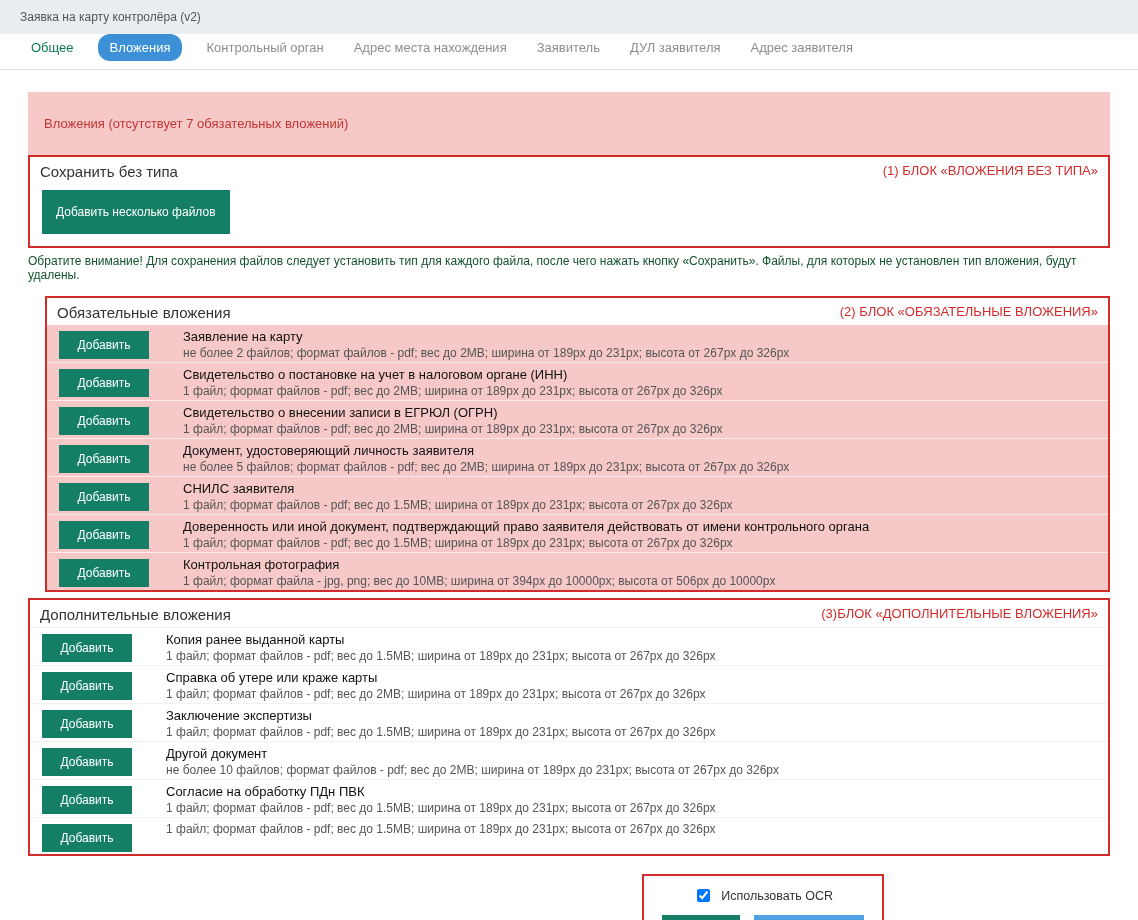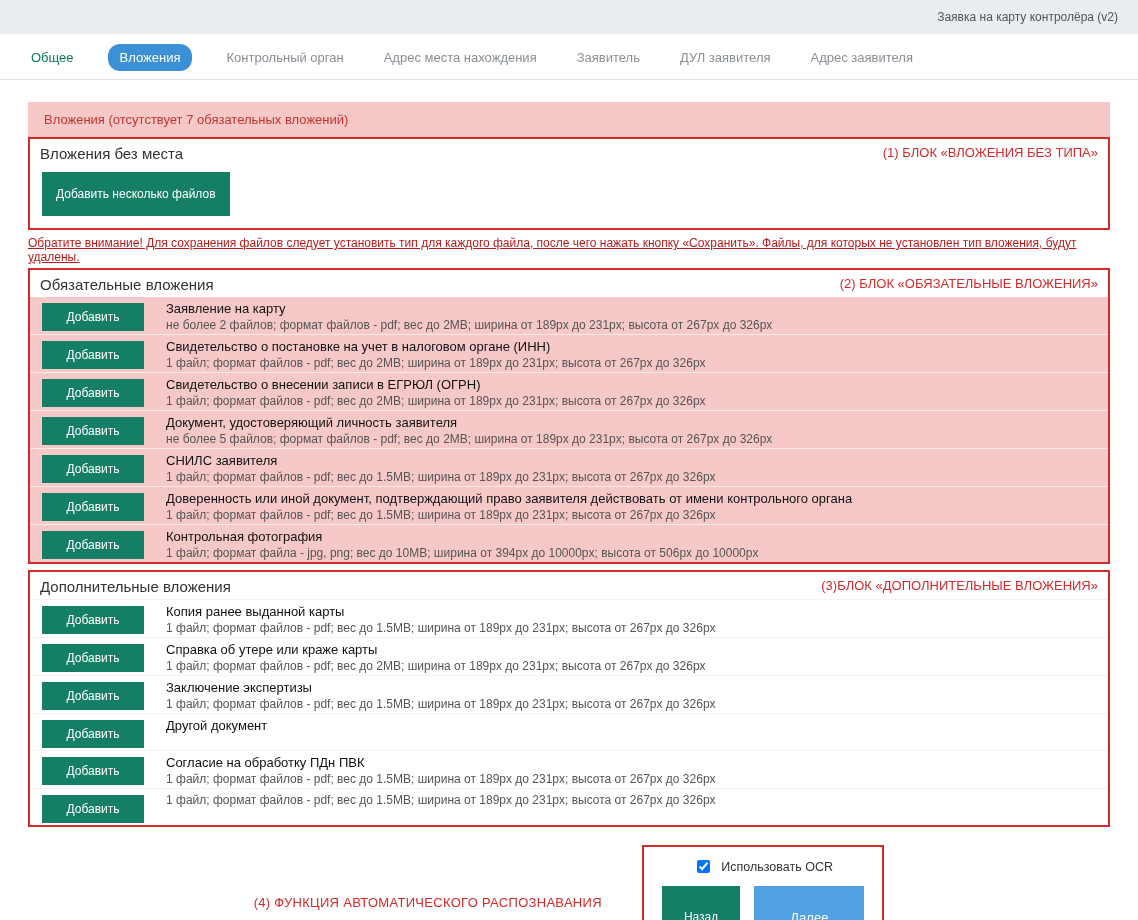--- a/index.html
+++ b/index.html
@@ -1,37 +1,37 @@
 <!DOCTYPE html>
 <html><head>
 <meta charset="utf-8">
 <style>
   html, body { margin:0; padding:0; font-family:"Segoe UI",Arial,sans-serif; font-size:13px; color:#333; background:#fff; width:1138px; }
-  .page-header { background:#e9edf0; padding:10px 20px; font-size:12px; color:#555;text-align:right; }
-  .tabs { display:flex; gap:28px; padding:10px 25px 8px; border-bottom:1px solid #dfe3e6; }
+  .page-header { background:#e9edf0; padding:10px 20px; font-size:12px; color:#555; }
+  .tabs { display:flex; gap:18px; padding:0 25px 8px; border-bottom:1px solid #dfe3e6; }
   .tab { color:#8a8f94; font-size:13px; cursor:pointer; padding:6px 6px; }
   .tab.active { background:#3b90d6; color:#fff; border-radius:12px; padding:6px 12px; }
   .tab.first { color:#0b7a55; font-weight:400; }
 
   .content { padding:22px 28px 30px; }
 
-  .alert-bar { background:#f7c8c8; color:#c2362f; padding:10px 16px; font-size:13px; }
+  .alert-bar { background:#f7c8c8; color:#c2362f; padding:24px 16px; font-size:13px; }
 
   .section-box { border:2px solid #d32a2a; margin-top:0; position:relative; padding:0; }
   .section-title { font-size:15px; color:#333; padding:6px 10px 4px; display:flex; justify-content:space-between; align-items:flex-start; }
   .anno { color:#d32a2a; font-size:13px; white-space:nowrap; }
 
   .btn-teal { background:#147f64; color:#fff; border:none; padding:15px 14px; font-size:12px; cursor:pointer; }
-  .btn-teal.small { padding:7px 18px; width:102px; text-align:center; }
+  .btn-teal.small { padding:7px 18px; width:90px; text-align:center; }
   .btn-blue { background:#4fa1e3; color:#fff; border:none; padding:8px 36px; font-size:13px; cursor:pointer; }
 
   .untyped-body { padding:6px 12px 12px; }
-  .warning-note { color:#b91c1c; font-size:12px; padding:6px 0 4px;text-decoration:underline; }
-
-  .req-box { border:2px solid #d32a2a; background:#a16207; }
+  .warning-note { color:#14532d; font-size:12px; padding:6px 0 14px; }
+
+  .req-box { border:2px solid #d32a2a; background:#a16207;margin-left:17px; }
   .req-box .section-title { background:transparent; }
   .rows { }
   .row { display:flex; gap:14px; padding:4px 12px 2px; align-items:flex-start; }
   .row + .row { border-top:1px solid rgba(255,255,255,0.6); }
   .row .col-btn { width:110px; padding-top:2px; }
   .row .col-text { flex:1; }
   .row .title-line { color:#111; font-size:13px; margin-bottom:2px; }
   .row .desc-line { color:#555; font-size:12px; }
   .opt-box { border:2px solid #d32a2a; }
   .opt-box .row { border-top:1px solid #f2f2f2; }
@@ -58,21 +58,21 @@
     <div class="tab">ДУЛ заявителя</div>
     <div class="tab">Адрес заявителя</div>
   </div>
 
 <div class="content">
 
   <div class="alert-bar">Вложения (отсутствует 7 обязательных вложений)</div>
 
   <div class="section-box" style="border-top:2px solid #d32a2a;">
     <div class="section-title">
-      <span>Вложения без места</span>
+      <span>Сохранить без типа</span>
       <span class="anno">(1) БЛОК «ВЛОЖЕНИЯ БЕЗ ТИПА»</span>
     </div>
     <div class="untyped-body">
       <button class="btn-teal">Добавить несколько файлов</button>
     </div>
   </div>
 
   <div class="warning-note">Обратите внимание! Для сохранения файлов следует установить тип для каждого файла, после чего нажать кнопку «Сохранить». Файлы, для которых не установлен тип вложения, будут удалены.</div>
 
   <div class="section-box req-box">
@@ -159,20 +159,21 @@
           <div class="col-btn"><button class="btn-teal small">Добавить</button></div>
           <div class="col-text">
             <div class="title-line">Заключение экспертизы</div>
             <div class="desc-line">1 файл; формат файлов - pdf; вес до 1.5MB; ширина от 189px до 231px; высота от 267px до 326px</div>
           </div>
         </div>
         <div class="row">
           <div class="col-btn"><button class="btn-teal small">Добавить</button></div>
           <div class="col-text">
             <div class="title-line">Другой документ</div>
+            <div class="desc-line">не более 10 файлов; формат файлов - pdf; вес до 2MB; ширина от 189px до 231px; высота от 267px до 326px</div>
           </div>
         </div>
         <div class="row">
           <div class="col-btn"><button class="btn-teal small">Добавить</button></div>
           <div class="col-text">
             <div class="title-line">Согласие на обработку ПДн ПВК</div>
             <div class="desc-line">1 файл; формат файлов - pdf; вес до 1.5MB; ширина от 189px до 231px; высота от 267px до 326px</div>
           </div>
         </div>
         <div class="row">

